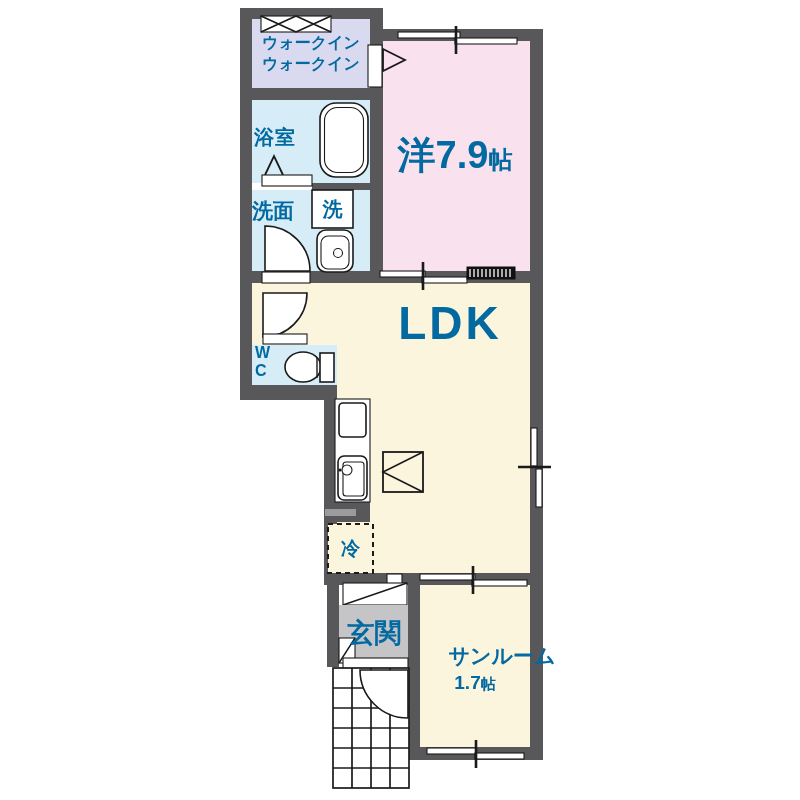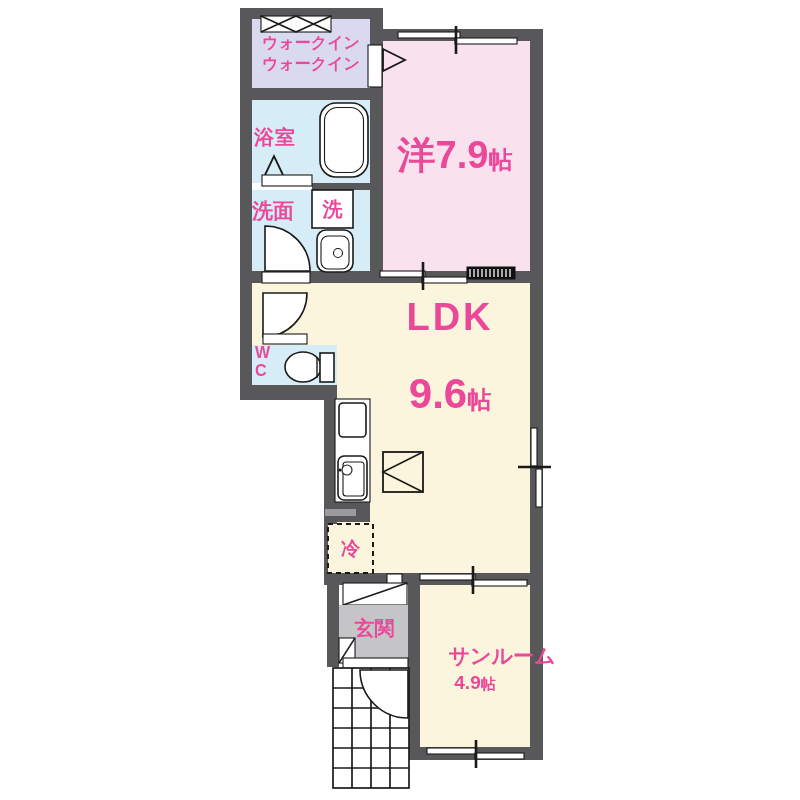--- a/index.html
+++ b/index.html
@@ -14,33 +14,33 @@
   .room-closet{fill:var(--closet);}
   .room-water{fill:var(--water);}
   .room-western{fill:var(--western);}
   .room-living{fill:var(--living);}
   .room-entrance{fill:var(--entrance_floor);}
   .fx{fill:#ffffff;stroke:var(--line);stroke-width:1.6;}
   .fx-thin{fill:#ffffff;stroke:var(--line);stroke-width:1.1;}
   .fx-open{fill:none;stroke:var(--line);stroke-width:1.8;}
   .tick{stroke:var(--line);stroke-width:2.6;}
   .grid{stroke:var(--line);stroke-width:1.7;}
-  .label{position:absolute;white-space:nowrap;color:#ec4899;}
+  .label{position:absolute;white-space:nowrap;color:#0369a1;}
   .c{text-align:center;}
   .lab-wic{left:252px;top:32px;width:118px;font-size:16px;line-height:21px;font-weight:600;}
   .lab-bath{left:254px;top:124px;font-size:20px;font-weight:600;letter-spacing:1px;}
   .lab-vanity{left:252px;top:197px;font-size:21px;font-weight:600;}
   .lab-washer{left:312px;top:196px;width:41px;font-size:20px;font-weight:600;}
   .lab-western{left:370px;top:130px;width:170px;font-size:38px;font-weight:600;}
   .lab-western .unit,.lab-ldk-size .unit,.lab-sun-size .unit{font-size:24px;font-weight:600;}
-  .lab-ldk{left:350px;top:296px;width:200px;font-size:38px;font-weight:600;letter-spacing:3px;}
+  .lab-ldk{left:350px;top:296px;width:200px;font-size:46px;font-weight:600;letter-spacing:3px;}
   .lab-ldk-size{left:350px;top:370px;width:200px;font-size:42px;font-weight:600;}
   .lab-wc{left:255px;top:344px;font-size:16px;line-height:18px;font-weight:700;}
   .lab-fridge{left:328px;top:536px;width:45px;font-size:19px;font-weight:600;}
-  .lab-entrance{left:341px;top:615px;width:67px;font-size:20px;font-weight:600;}
+  .lab-entrance{left:341px;top:615px;width:67px;font-size:27px;font-weight:600;}
   .lab-sun{left:404px;top:642px;width:120px;font-size:21px;font-weight:600;margin-left:38px;}
   .lab-sun-size{left:415px;top:672px;width:120px;font-size:19px;font-weight:600;}
   .lab-sun-size .unit{font-size:15px;}
 </style>
 </head>
 <body>
 
 <div class="canvas">
 <svg width="800" height="800" viewBox="0 0 800 800">
 
@@ -215,26 +215,23 @@
     <div>ウォークイン</div>
     <div>ウォークイン</div>
   </div>
   <div class="label lab-bath">浴室</div>
   <div class="label lab-vanity">洗面</div>
   <div class="label lab-washer c">洗</div>
   <div class="label lab-western c">
     <span>洋</span><span>7.9</span><span class="unit">帖</span>
   </div>
   <div class="label lab-ldk c">LDK</div>
-  <div class="label lab-ldk-size c">
-    <span>9.6</span><span class="unit">帖</span>
-  </div>
   <div class="label lab-wc">
     <div>W</div>
     <div>C</div>
   </div>
   <div class="label lab-fridge c">冷</div>
   <div class="label lab-entrance c">玄関</div>
   <div class="label lab-sun c">サンルーム</div>
   <div class="label lab-sun-size c">
-    <span>4.9</span><span class="unit">帖</span>
+    <span>1.7</span><span class="unit">帖</span>
   </div>
 </div>
 
 </body></html>

